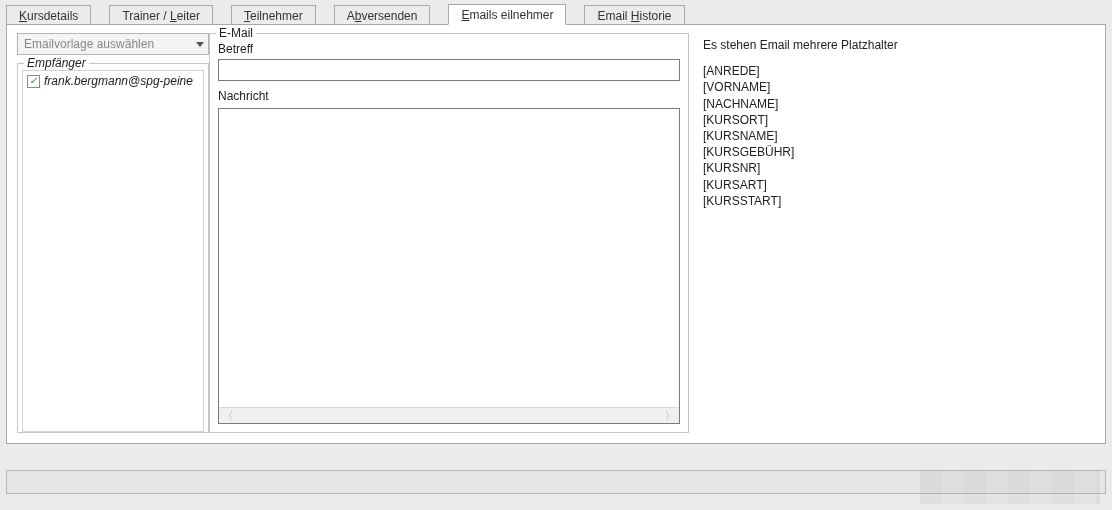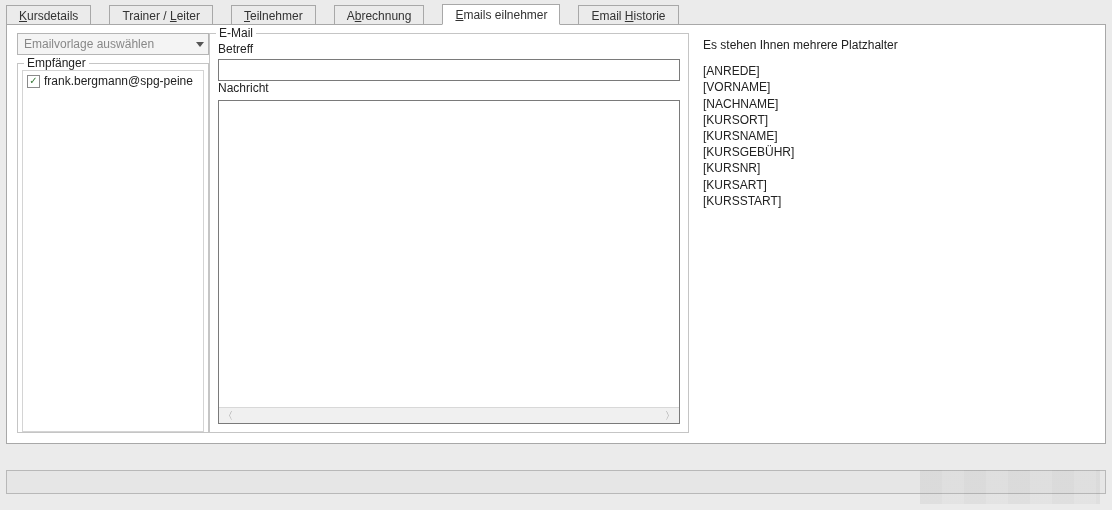--- a/index.html
+++ b/index.html
@@ -69,20 +69,21 @@
     border-right: 4px solid transparent;
     border-top: 5px solid #555;
   }
   .fieldset {
     border: 1px solid #c5c5c5;
     margin-top: 8px;
     flex: 1;
     position: relative;
     padding: 6px 4px 0 4px;
     min-height: 0;
+    font-style: italic;
   }
   .legend {
     position: absolute;
     top: -8px; left: 6px;
     background: #fff;
     padding: 0 3px;
     font-size: 12px;
   }
   .recipient-list {
     border: 1px solid #d4d4d4;
@@ -205,21 +206,21 @@
       repeating-linear-gradient(90deg,#888,#888 22px,#aaa 22px,#aaa 44px);
   }
 </style>
 </head>
 <body>
 
 <div class="tabs">
   <div class="tab"><span></span><span class="ul">K</span><span>ursdetails</span></div>
   <div class="tab"><span>Trainer / </span><span class="ul">L</span><span>eiter</span></div>
   <div class="tab"><span></span><span class="ul">T</span><span>eilnehmer</span></div>
-  <div class="tab"><span>A</span><span class="ul">b</span><span>rechnung</span></div>
+  <div class="tab"><span>A</span><span class="ul">b</span><span>versenden</span></div>
   <div class="tab active"><span></span><span class="ul">E</span><span>mails eilnehmer</span></div>
   <div class="tab"><span>Email </span><span class="ul">H</span><span>istorie</span></div>
 </div>
 
 <div class="panel">
 
   <div class="col-left">
     <div class="dropdown">
       <span>Emailvorlage auswählen</span>
       <span class="caret"></span>
@@ -233,34 +234,34 @@
         </div>
       </div>
     </div>
   </div>
 
   <div class="col-mid">
     <div class="email-fieldset">
       <div class="legend">E-Mail</div>
       <div class="label">Betreff</div>
       <input class="textinput" type="text" value="" style="">
-      <div class="label" style="">Nachricht</div>
+      <div class="label" style="margin-top:8px">Nachricht</div>
       <div class="textarea-wrap" style="position:relative">
         <textarea class="textarea" style=""></textarea>
         <div class="hscroll">
           <span>〈</span>
           <span>〉</span>
         </div>
       </div>
     </div>
   </div>
 
   <div class="col-right">
     <div class="intro">
-      <div>Es stehen Ihnen mehrere Platzhalter</div>
+      <div>Es stehen Email mehrere Platzhalter</div>
     </div>
     <div class="placeholders">
       <div>[ANREDE]</div>
       <div>[VORNAME]</div>
       <div>[NACHNAME]</div>
       <div>[KURSORT]</div>
       <div>[KURSNAME]</div>
       <div>[KURSGEBÜHR]</div>
       <div>[KURSNR]</div>
       <div>[KURSART]</div>

